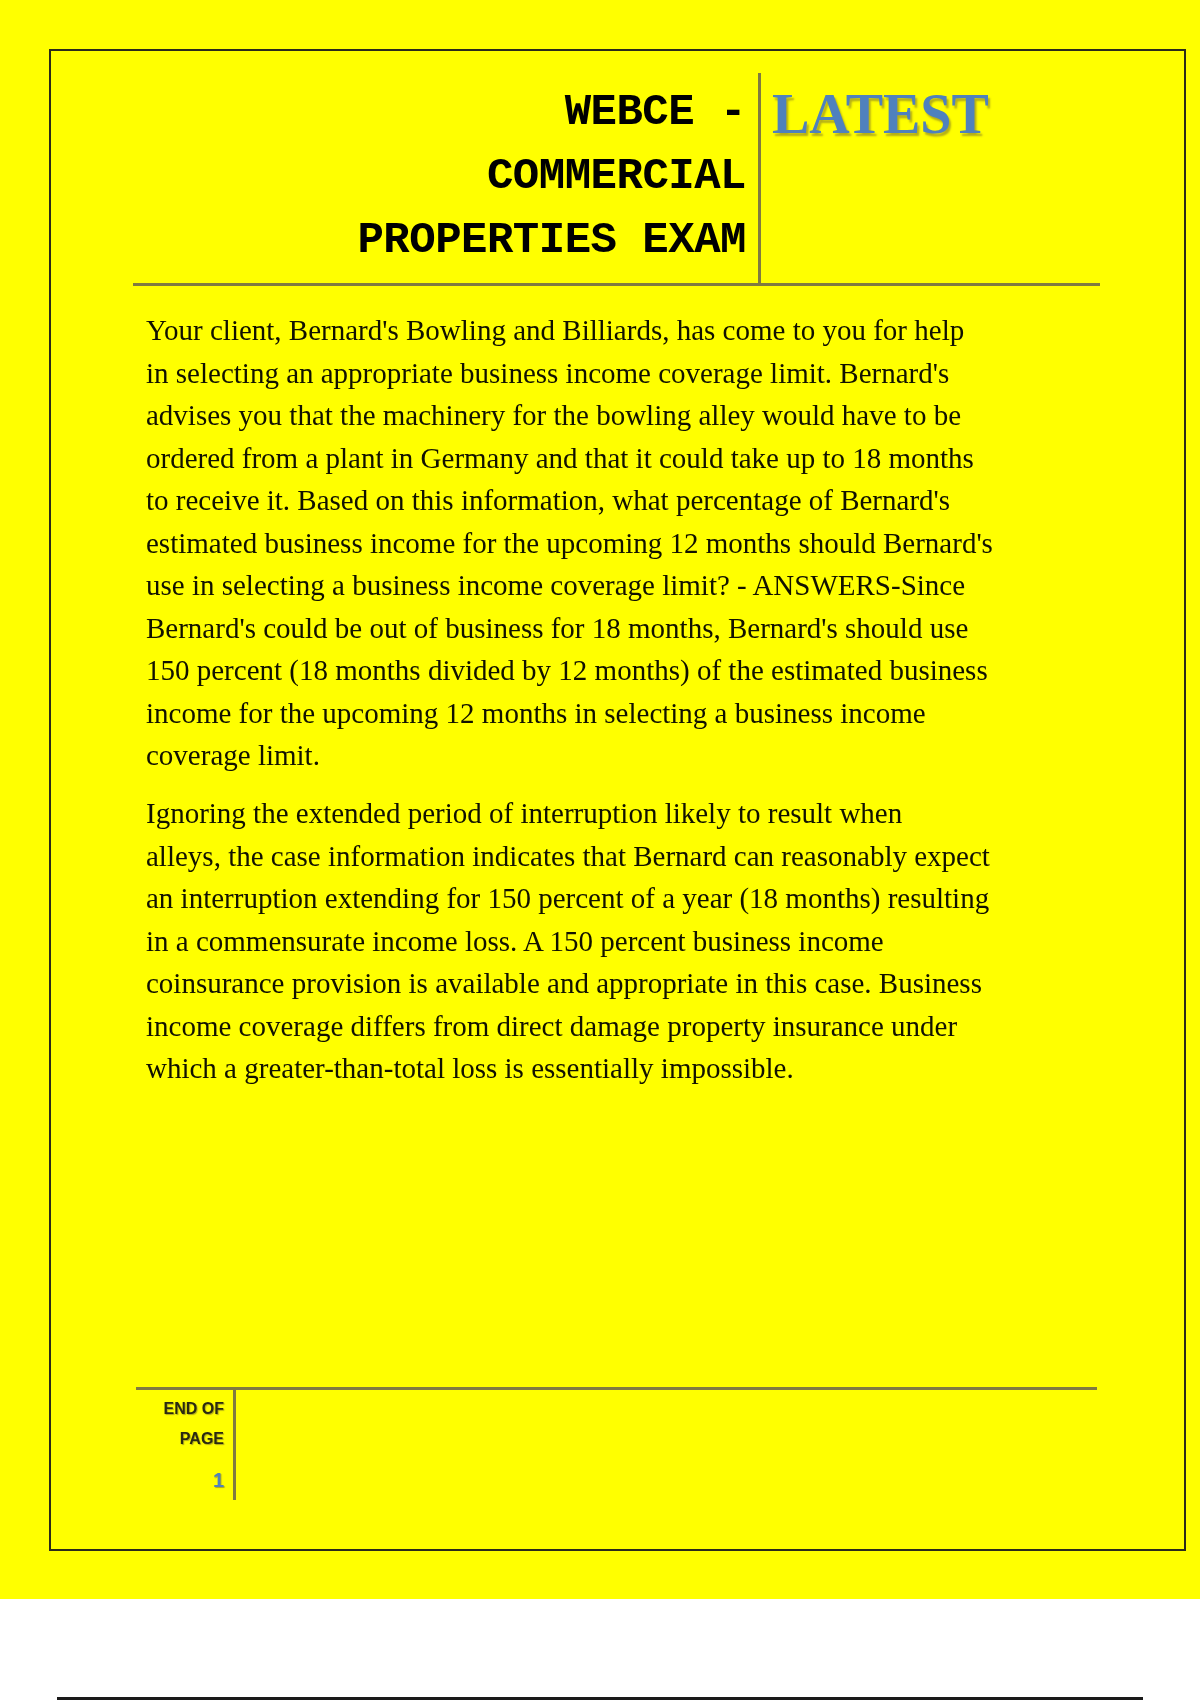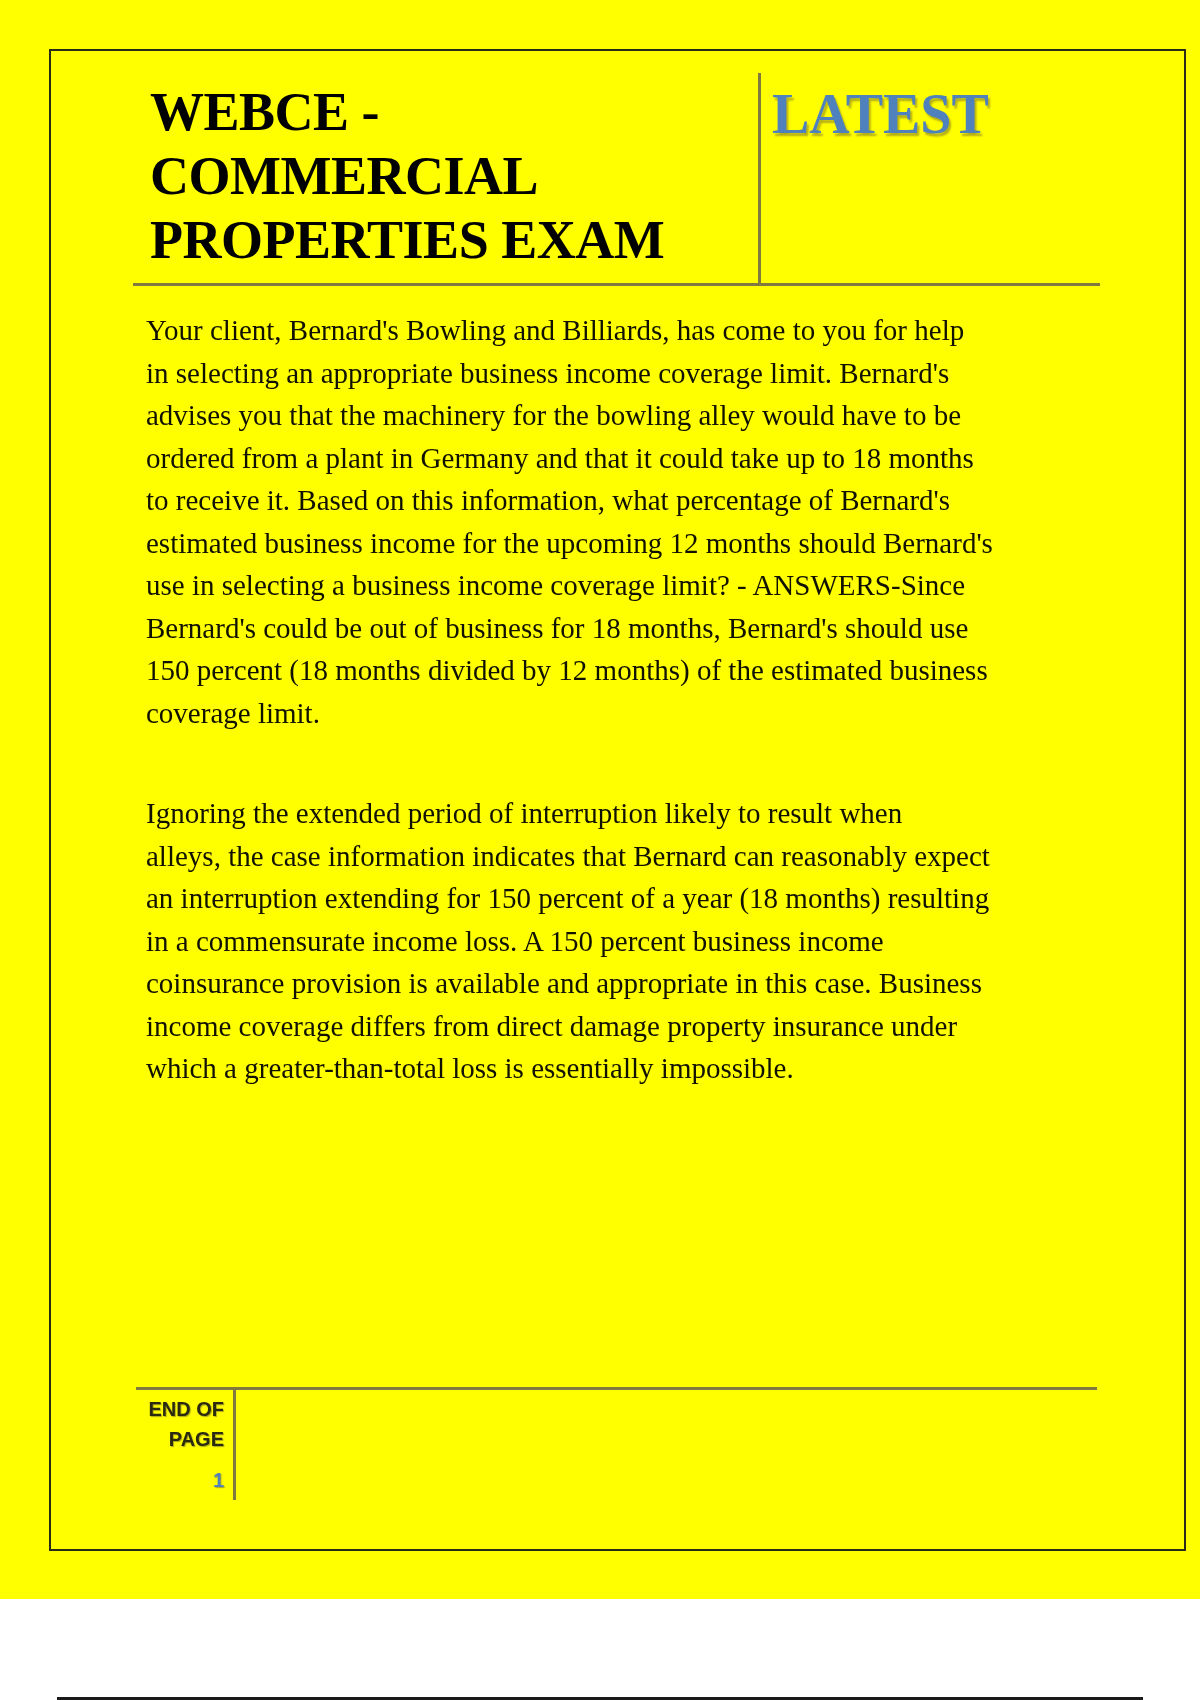--- a/index.html
+++ b/index.html
@@ -13,23 +13,23 @@
       background: #ffff00;
     }
     .frame {
       position: absolute; left: 49px; top: 49px;
       width: 1137px; height: 1502px;
       box-sizing: border-box;
       border: 2px solid #2b2b1a;
     }
     .title-block {
       position: absolute; left: 150px; top: 80px; width: 596px;
-      text-align: left;
-      font-family: Liberation Serif, serif;
-      font-weight: bold; font-size: 54px; line-height: 64px;
+      text-align: right;
+      font-family: Liberation Mono, monospace;
+      font-weight: bold; font-size: 44px; line-height: 64px;
       color: #000000;
       letter-spacing: -0.5px;
     }
     .title-line { display: block; white-space: nowrap; }
     .title-divider {
       position: absolute; left: 758px; top: 73px; width: 3px; height: 212px;
       background: #807a40;
     }
     .latest {
       position: absolute; left: 772px; top: 82px;
@@ -52,21 +52,21 @@
       position: absolute; left: 136px; top: 1387px; width: 961px; height: 3px;
       background: #807a40;
     }
     .footer-divider {
       position: absolute; left: 233px; top: 1387px; width: 3px; height: 113px;
       background: #807a40;
     }
     .footer-label {
       position: absolute; left: 140px; width: 84px; text-align: right;
       font-family: "Liberation Sans", "DejaVu Sans", sans-serif;
-      font-weight: bold; font-size: 20px; line-height: 22px;
+      font-weight: bold; font-size: 16px; line-height: 22px;
       color: #2a2a10;
       text-shadow: 1px 1px 1px rgba(120,110,40,0.6);
       white-space: nowrap;
     }
     .footer-num {
       position: absolute; left: 140px; width: 84px; text-align: right;
       font-family: "Liberation Sans", "DejaVu Sans", sans-serif;
       font-weight: bold; font-size: 20px; line-height: 24px;
       color: #4f81bd;
       text-shadow: 1px 1px 1px rgba(120,110,40,0.6);
@@ -94,20 +94,21 @@
 <div class="para" style="top:309px;">
   <span class="line">Your client, Bernard's Bowling and Billiards, has come to you for help</span>
   <span class="line">in selecting an appropriate business income coverage limit. Bernard's</span>
   <span class="line">advises you that the machinery for the bowling alley would have to be</span>
   <span class="line">ordered from a plant in Germany and that it could take up to 18 months</span>
   <span class="line">to receive it. Based on this information, what percentage of Bernard's</span>
   <span class="line">estimated business income for the upcoming 12 months should Bernard's</span>
   <span class="line">use in selecting a business income coverage limit? - ANSWERS-Since</span>
   <span class="line">Bernard's could be out of business for 18 months, Bernard's should use</span>
   <span class="line">150 percent (18 months divided by 12 months) of the estimated business</span>
+  <span class="line">income for the upcoming 12 months in selecting a business income</span>
   <span class="line">coverage limit.</span>
 </div>
 
 <div class="para" style="top:756px;margin-top:36px;">
   <span class="line">Ignoring the extended period of interruption likely to result when</span>
   <span class="line">alleys, the case information indicates that Bernard can reasonably expect</span>
   <span class="line">an interruption extending for 150 percent of a year (18 months) resulting</span>
   <span class="line">in a commensurate income loss. A 150 percent business income</span>
   <span class="line">coinsurance provision is available and appropriate in this case. Business</span>
   <span class="line">income coverage differs from direct damage property insurance under</span>

